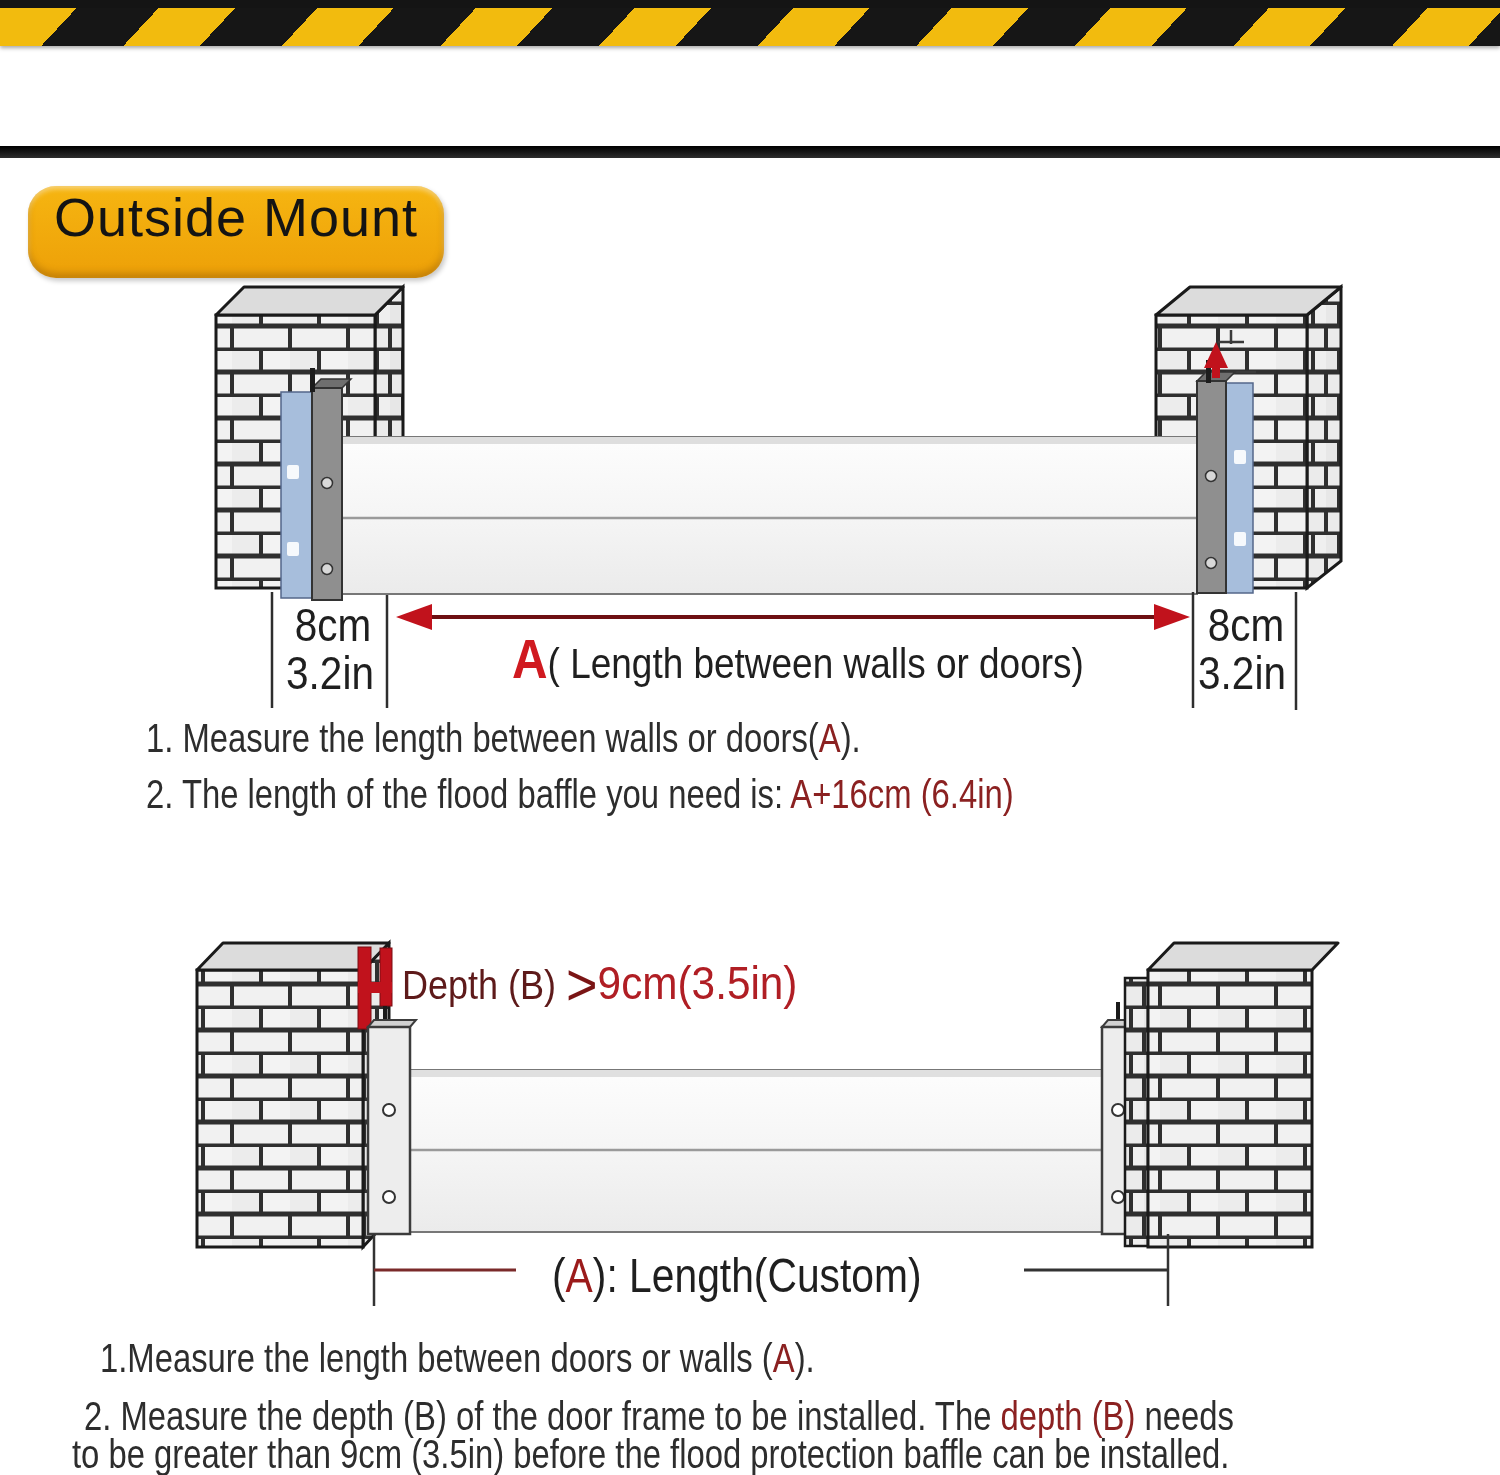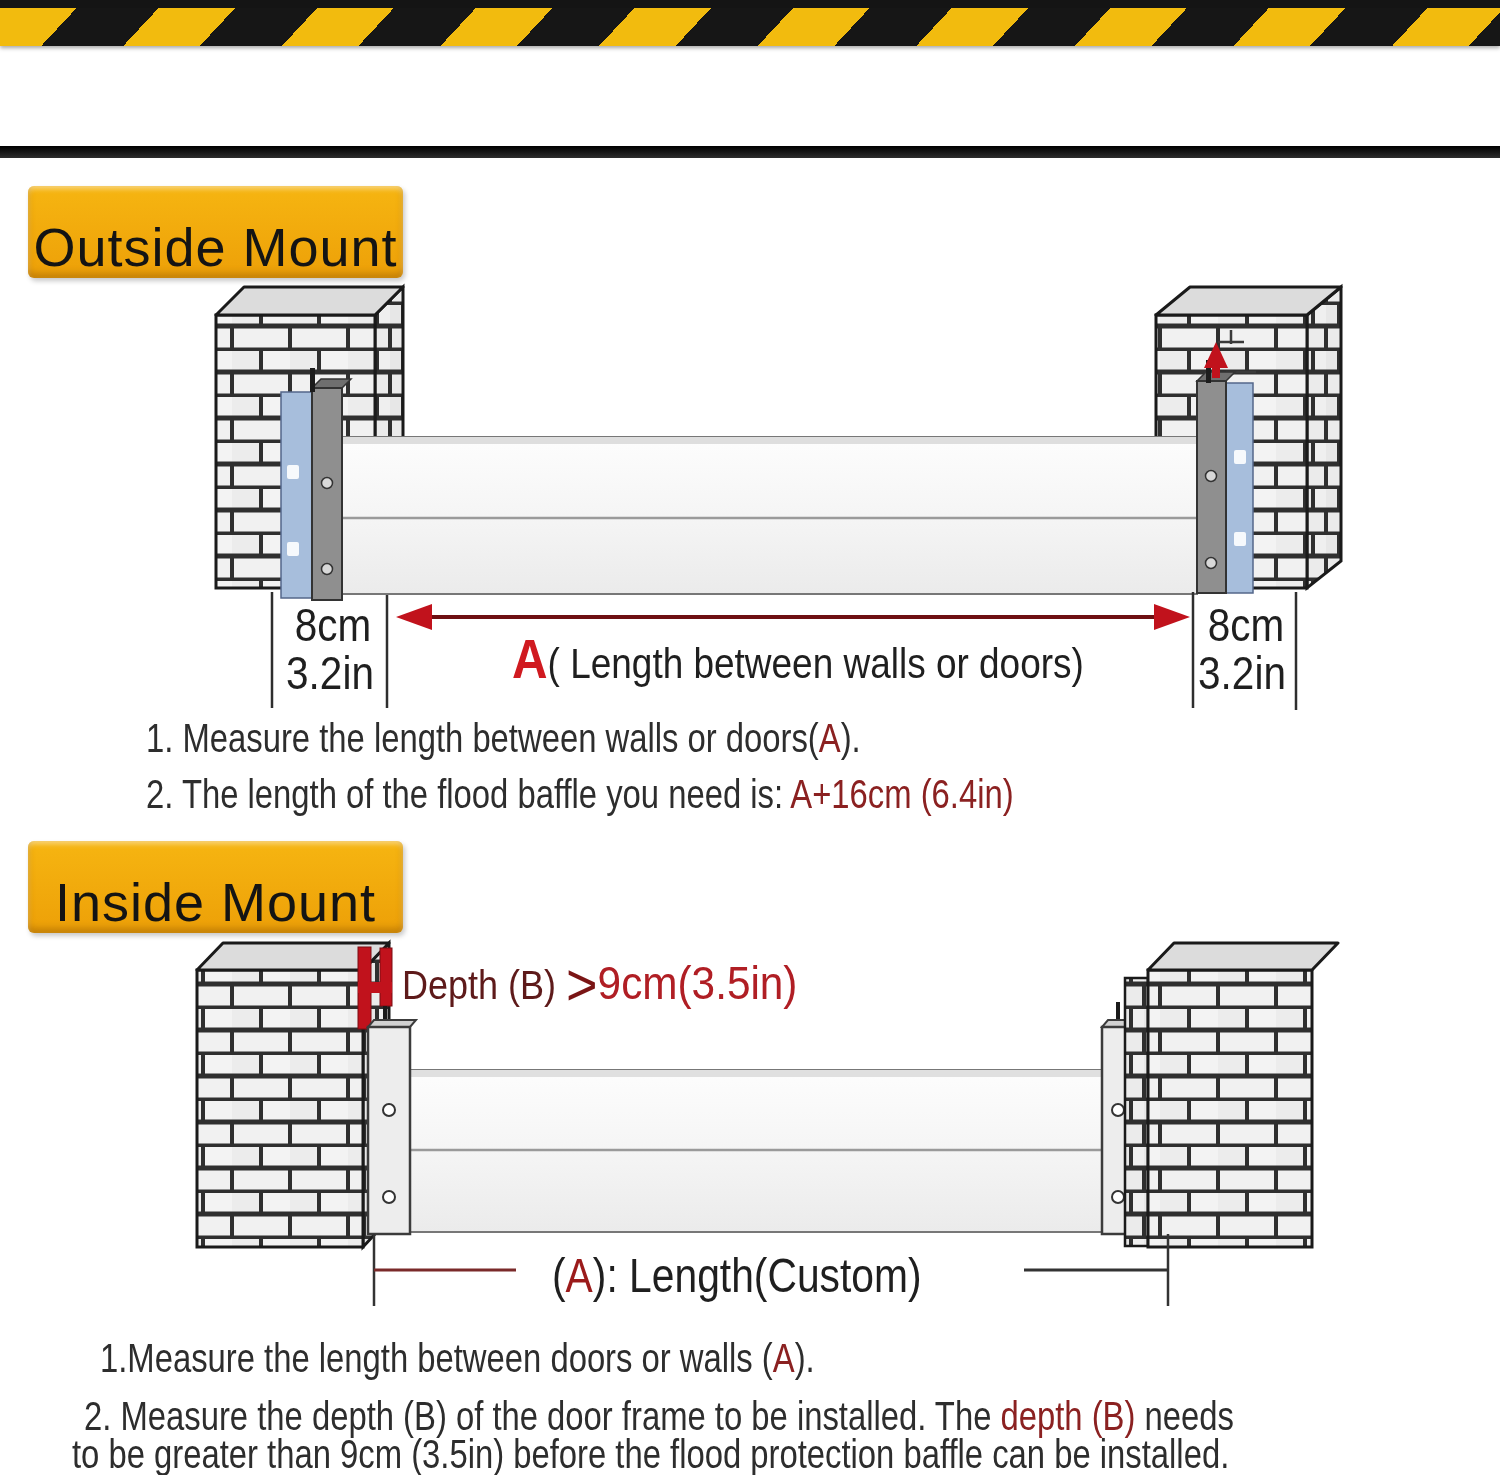--- a/index.html
+++ b/index.html
@@ -12,23 +12,23 @@
           box-shadow:0 2px 4px rgba(0,0,0,.35);}
   .titlebar{position:absolute;top:46px;left:0;right:0;height:100px;
             background:linear-gradient(180deg,#ffffff 0%,#f6f6f6 55%,#e9e9e9 100%);
             display:flex;align-items:center;justify-content:center;}
   .title{font-size:66px;font-weight:700;color:#161616;letter-spacing:-1px;
          transform:scaleY(1.06);text-shadow:2px 2px 0 #b9b9b9,3px 4px 4px rgba(0,0,0,.35);}
   .blackbar{position:absolute;top:146px;left:0;right:0;height:12px;
             background:linear-gradient(180deg,#000 0%,#2e2e2e 100%);}
 
   
-  .badge{position:absolute;left:28px;width:375px;height:92px;border-radius:6px;
+  .badge{position:absolute;left:28px;width:416px;height:92px;border-radius:28px;
          background:linear-gradient(180deg,#F6B511 0%,#EDA008 100%);
-         display:flex;align-items:flex-end;justify-content:center;
+         display:flex;align-items:flex-start;justify-content:center;
          box-shadow:inset 0 -5px 7px rgba(120,70,0,.35),inset 0 3px 5px rgba(255,255,255,.45),2px 3px 5px rgba(0,0,0,.22);
          font-size:54px;color:#141414;letter-spacing:1px;}
   .badge-outside{top:186px;}
   .badge-inside{top:841px;}
 
   .diagram{position:absolute;left:0;display:block;}
 
   
   .lbl{position:absolute;white-space:nowrap;color:#1f1f1f;}
   .dimlbl{font-size:46px;transform:scaleX(.88);transform-origin:center;text-align:center;width:120px;}
@@ -145,23 +145,20 @@
     <span class="bigA">A</span><span>( Length between walls or doors)</span>
   </div>
 
   <div class="instr" style="left:146px;top:716px">
     <span>1. Measure the length between walls or doors(</span><span class="hl-dark">A</span><span>).</span>
   </div>
   <div class="instr" style="left:146px;top:772px">
     <span>2. The length of the flood baffle you need is: </span><span class="hl-dark">A+16cm (6.4in)</span><span></span>
   </div>
 
-  <div class="badge badge-inside">
-    <span>Inside Mount</span>
-  </div>
 
   <svg class="diagram" style="top:938px" width="1500" height="375" viewBox="0 0 1500 375">
 
     <g>
       <polygon points="363,32 389,5 389,281 363,309" fill="url(#bks)" stroke="#1a1a1a" stroke-width="3"></polygon>
       <rect x="197" y="32" width="166" height="277" fill="url(#bk)" stroke="#1a1a1a" stroke-width="3"></rect>
       <polygon points="197,32 363,32 389,5 223,5" fill="#dcdcdc" stroke="#1a1a1a" stroke-width="3" stroke-linejoin="round"></polygon>
     </g>
 
     <g>

